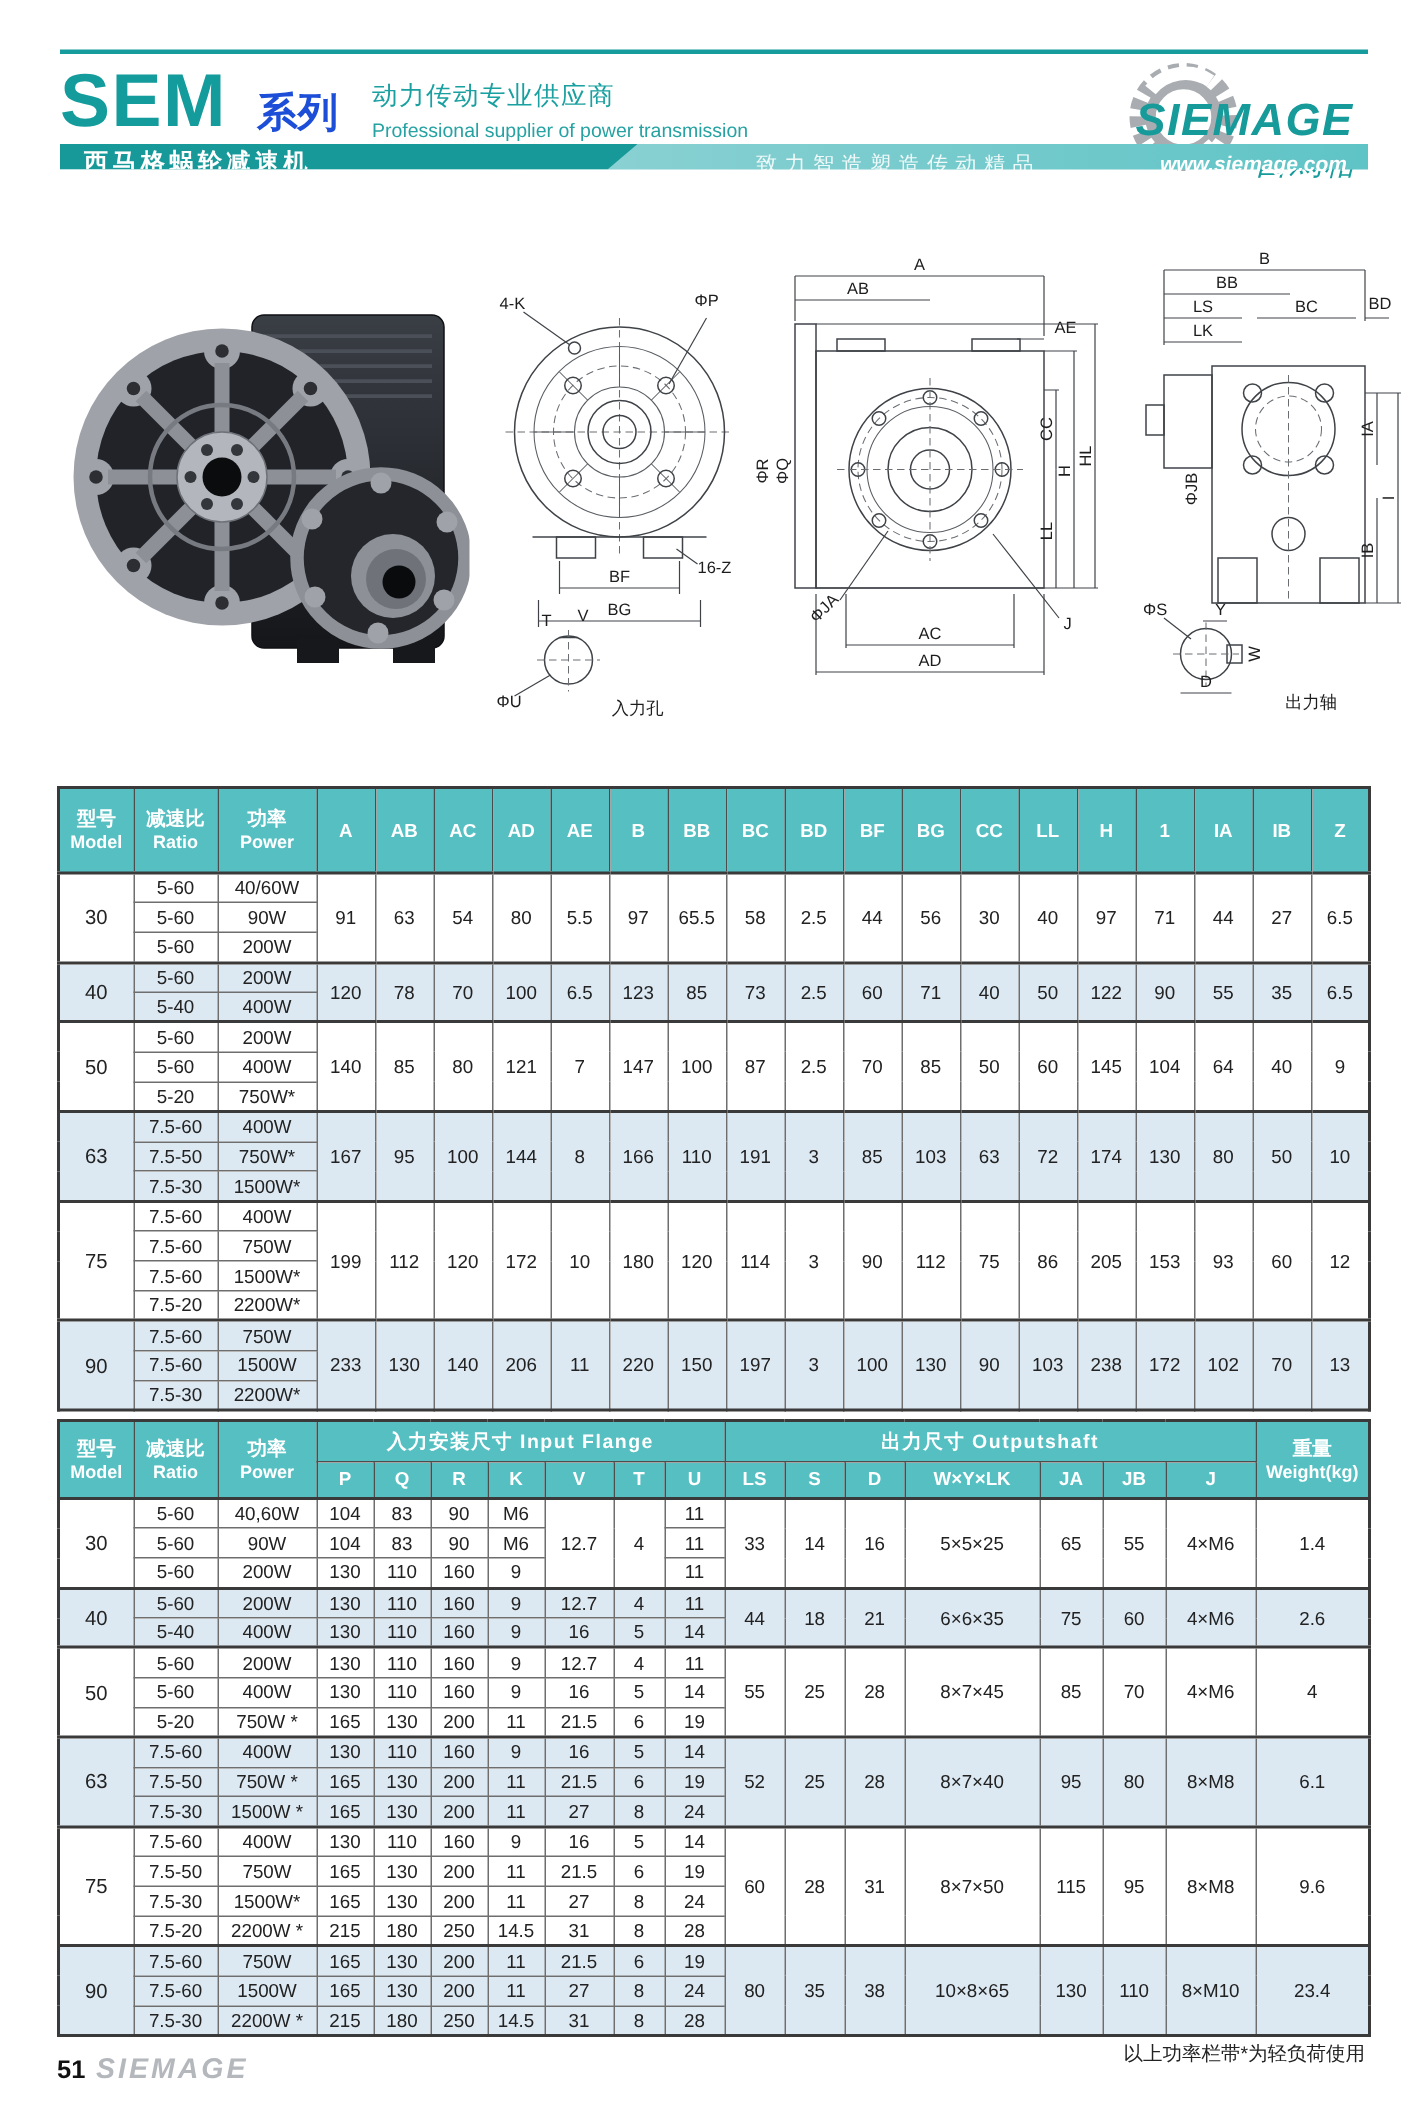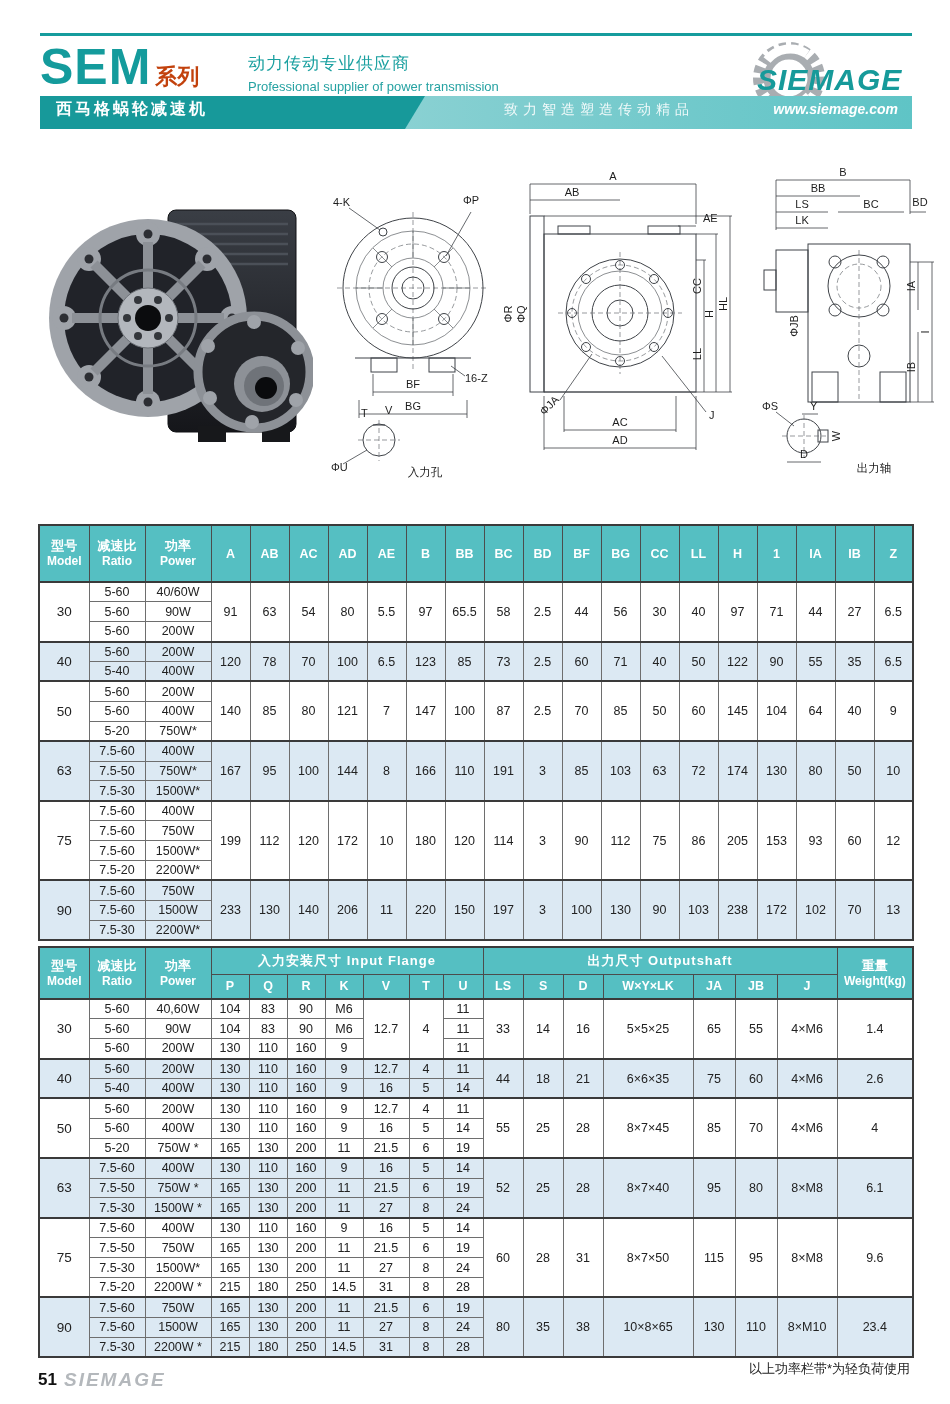--- a/index.html
+++ b/index.html
@@ -3,26 +3,26 @@
 <meta charset="utf-8">
 <style>
   html,body{margin:0;padding:0;background:#fff;}
   body{width:950px;height:1404px;position:relative;font-family:"Liberation Sans",sans-serif;color:#222;overflow:hidden;}
   .page{position:absolute;inset:0;}
 
   
   .top-rule{position:absolute;left:40px;right:38px;top:33px;height:3px;background:#169c9d;}
   .sem-block{position:absolute;left:40px;top:42px;white-space:nowrap;}
   .sem{font-size:50px;font-weight:bold;color:#149b9c;letter-spacing:1px;line-height:1;display:inline-block;}
-  .series{font-size:22px;color:#c2410c;font-weight:bold;display:inline-block;margin-left:4px;}
+  .series{font-size:27px;color:#1d4ed8;font-weight:bold;display:inline-block;margin-left:20px;}
   .tagline{position:absolute;left:248px;top:52px;}
   .tagline .cn{font-size:17px;color:#1aa0a0;letter-spacing:1px;}
   .tagline .cn b{font-weight:normal;}
   .tagline .en{font-size:13px;color:#26a2a2;margin-top:4px;}
-  .banner{position:absolute;left:40px;right:38px;top:96px;height:33px;
+  .banner{position:absolute;left:40px;right:38px;top:96px;height:17px;
           background:linear-gradient(90deg,#aadddd 0%,#7fcdcf 55%,#5fc4c6 100%);}
   .banner-left{position:absolute;left:0;top:0;bottom:0;width:385px;background:#17999a;
           clip-path:polygon(0 0,100% 0,calc(100% - 20px) 100%,0 100%);}
   .banner-left span{color:#fff;font-weight:bold;font-size:16px;line-height:26px;padding-left:16px;letter-spacing:3px;display:inline-block;}
   .banner-slogan{position:absolute;right:218px;top:0;color:rgba(255,255,255,.88);font-weight:normal;font-size:14px;letter-spacing:5px;line-height:26px;}
   .banner-site{position:absolute;right:14px;top:0;color:#fff;font-weight:bold;font-style:italic;font-size:14px;line-height:26px;}
   .logo{position:absolute;right:28px;top:34px;}
   .logo text{font-family:"Liberation Sans",sans-serif;}
 
   

